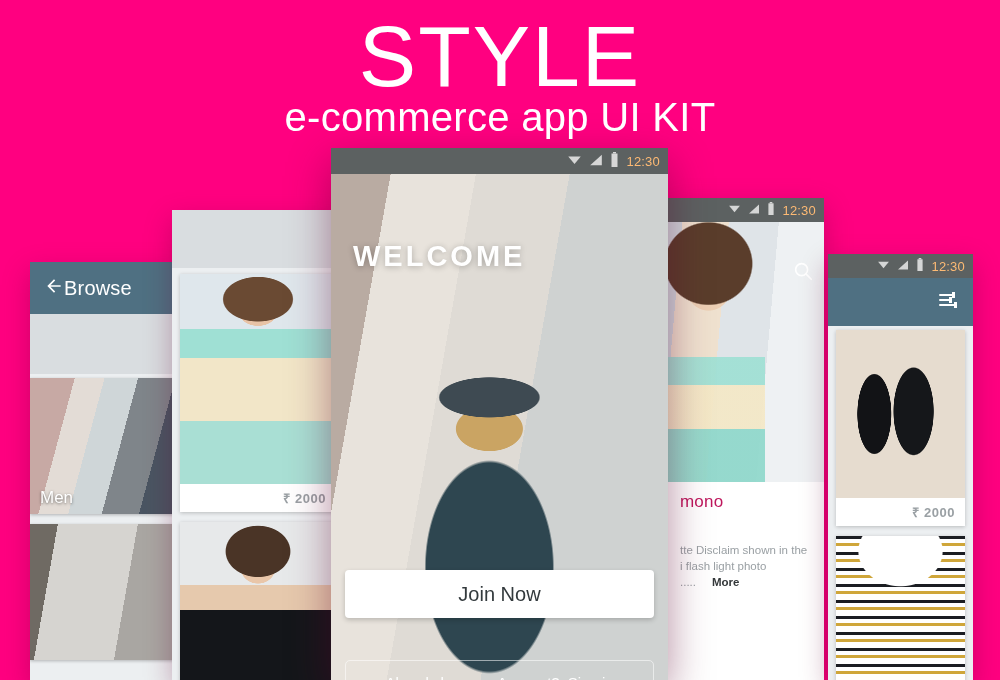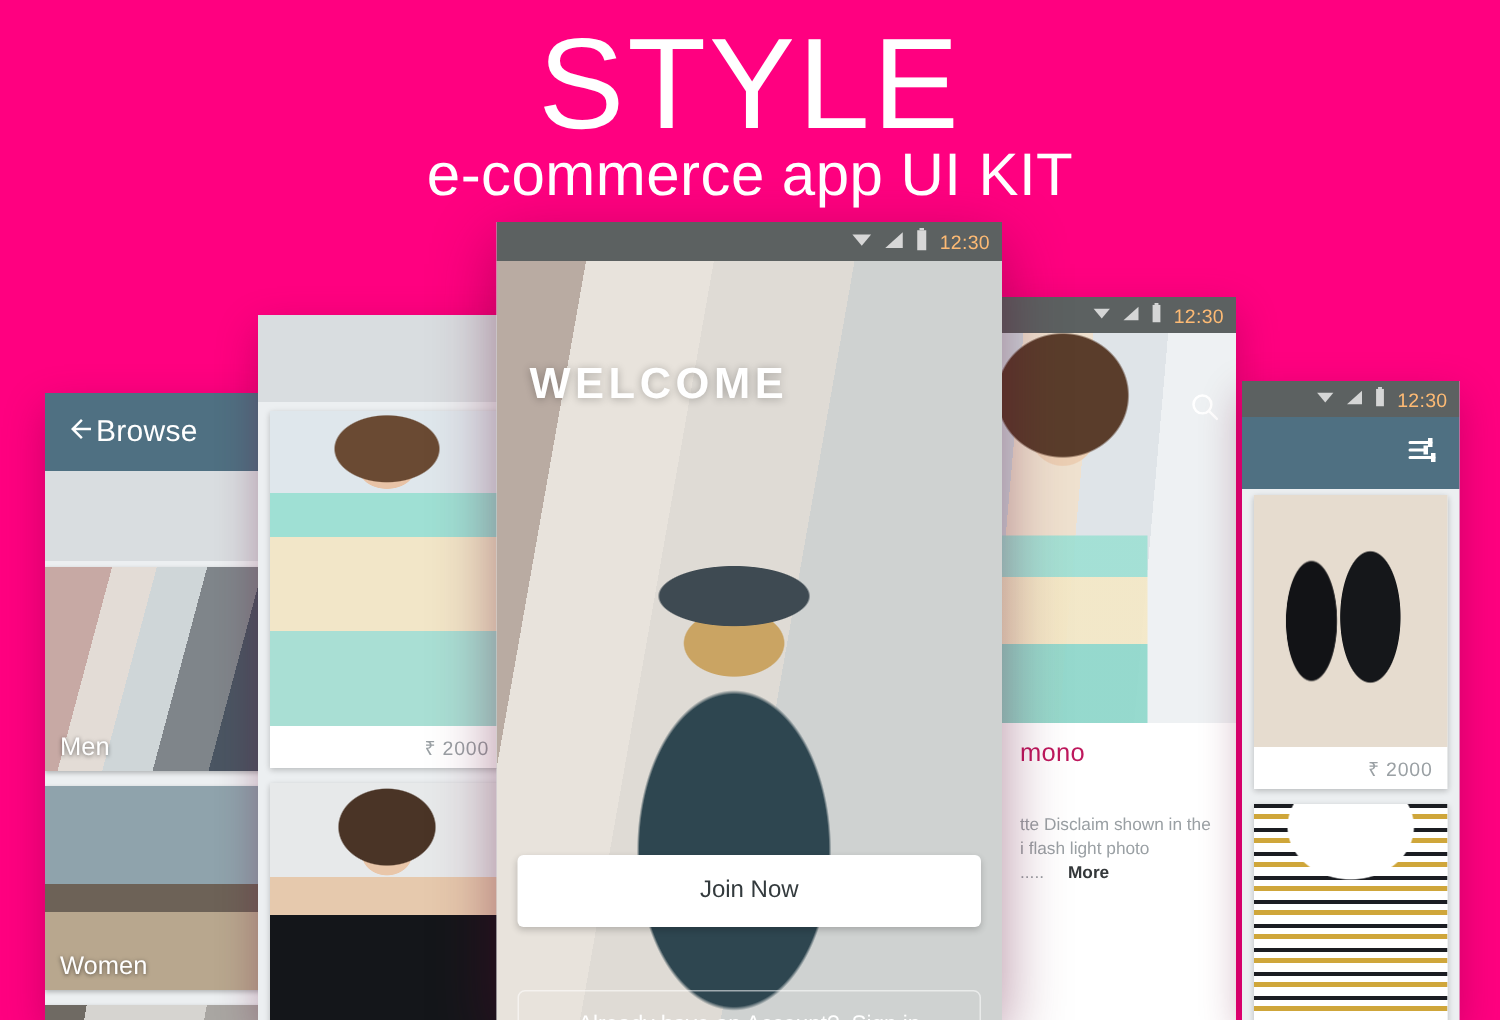--- a/index.html
+++ b/index.html
@@ -74,21 +74,21 @@
   }
 
   
   #phone-feed{ left:172px; top:210px; width:172px; height:470px; }
   #phone-feed .appbar{ top:0; height:58px; padding-left:16px; gap:14px; }
   #p2-list{ position:absolute; top:58px; left:0; width:100%; bottom:0;
             background:#eceff1; padding:6px 0 0 0; }
   .prod-card{ background:#fff; margin:0 8px 10px 8px; box-shadow:0 1px 4px rgba(0,0,0,.22); }
   .prod-img{ height:210px; position:relative; overflow:hidden; background:#dfe5e8; }
   .prod-meta{ height:28px; display:flex; align-items:center; justify-content:flex-end;
-              padding-right:10px; color:#9aa0a4; font-size:13px; letter-spacing:.5px; }
+              padding-right:10px; color:#9aa0a4; font-size:13px; letter-spacing:.5px;font-weight:bold; }
 
   .ph-model-mint{
     background:
       radial-gradient(ellipse 38% 18% at 50% 12%, #6a4a33 0 58%, transparent 60%),
       radial-gradient(ellipse 20% 11% at 50% 18%, #e8c3a6 0 60%, transparent 62%),
       linear-gradient(180deg,#dfe7ec 0 26%, #9fe0d4 26% 40%, #f2e6c8 40% 70%, #a9dfd4 70% 100%),
       #dfe7ec;
   }
   .ph-model-black{
     background:
@@ -119,21 +119,21 @@
       radial-gradient(ellipse 26% 46% at 47% 64%, #2e4650 0 72%, transparent 74%);
   }
   #welcome-text{
     position:absolute; left:22px; top:66px; color:#ffffff;
     font-size:29px; font-weight:bold; letter-spacing:3px;
     text-shadow:0 1px 6px rgba(0,0,0,.28);
   }
   #join-btn{
     position:absolute; left:14px; right:14px; top:396px; height:48px;
     background:#ffffff; border-radius:4px; display:flex; align-items:center;
-    justify-content:center; color:#333a3d; font-size:16px;
+    justify-content:center; color:#333a3d; font-size:20px;
     box-shadow:0 2px 5px rgba(0,0,0,.2);
   }
   #signin-row{
     position:absolute; left:14px; right:14px; top:486px; height:44px;
     border:1px solid rgba(255,255,255,.55); border-radius:5px;
     display:flex; align-items:center; justify-content:center; gap:8px;
     color:#ffffff; font-size:15px;
   }
   #signin-link{ text-decoration:underline; }
 
@@ -204,24 +204,20 @@
       <svg width="20" height="20" viewBox="0 0 24 24">
           <path d="M20 11H7.8l5.6-5.6L12 4l-8 8 8 8 1.4-1.4L7.8 13H20z" fill="#fff"></path>
         </svg>
     </span>
     <span class="title">Browse</span>
   </div>
   <div id="p1-list">
     <div class="cat-card">
       <div class="photo ph-street"></div>
       <div class="cat-label">Men</div>
-    </div>
-    <div class="cat-card">
-      <div class="photo ph-wall"></div>
-      <div class="cat-label">Women</div>
     </div>
     <div class="cat-card">
       <div class="photo ph-room"></div>
       <div class="cat-label"></div>
     </div>
   </div>
 </div>
 
 <div class="phone" id="phone-feed">
   <div id="p2-list">

